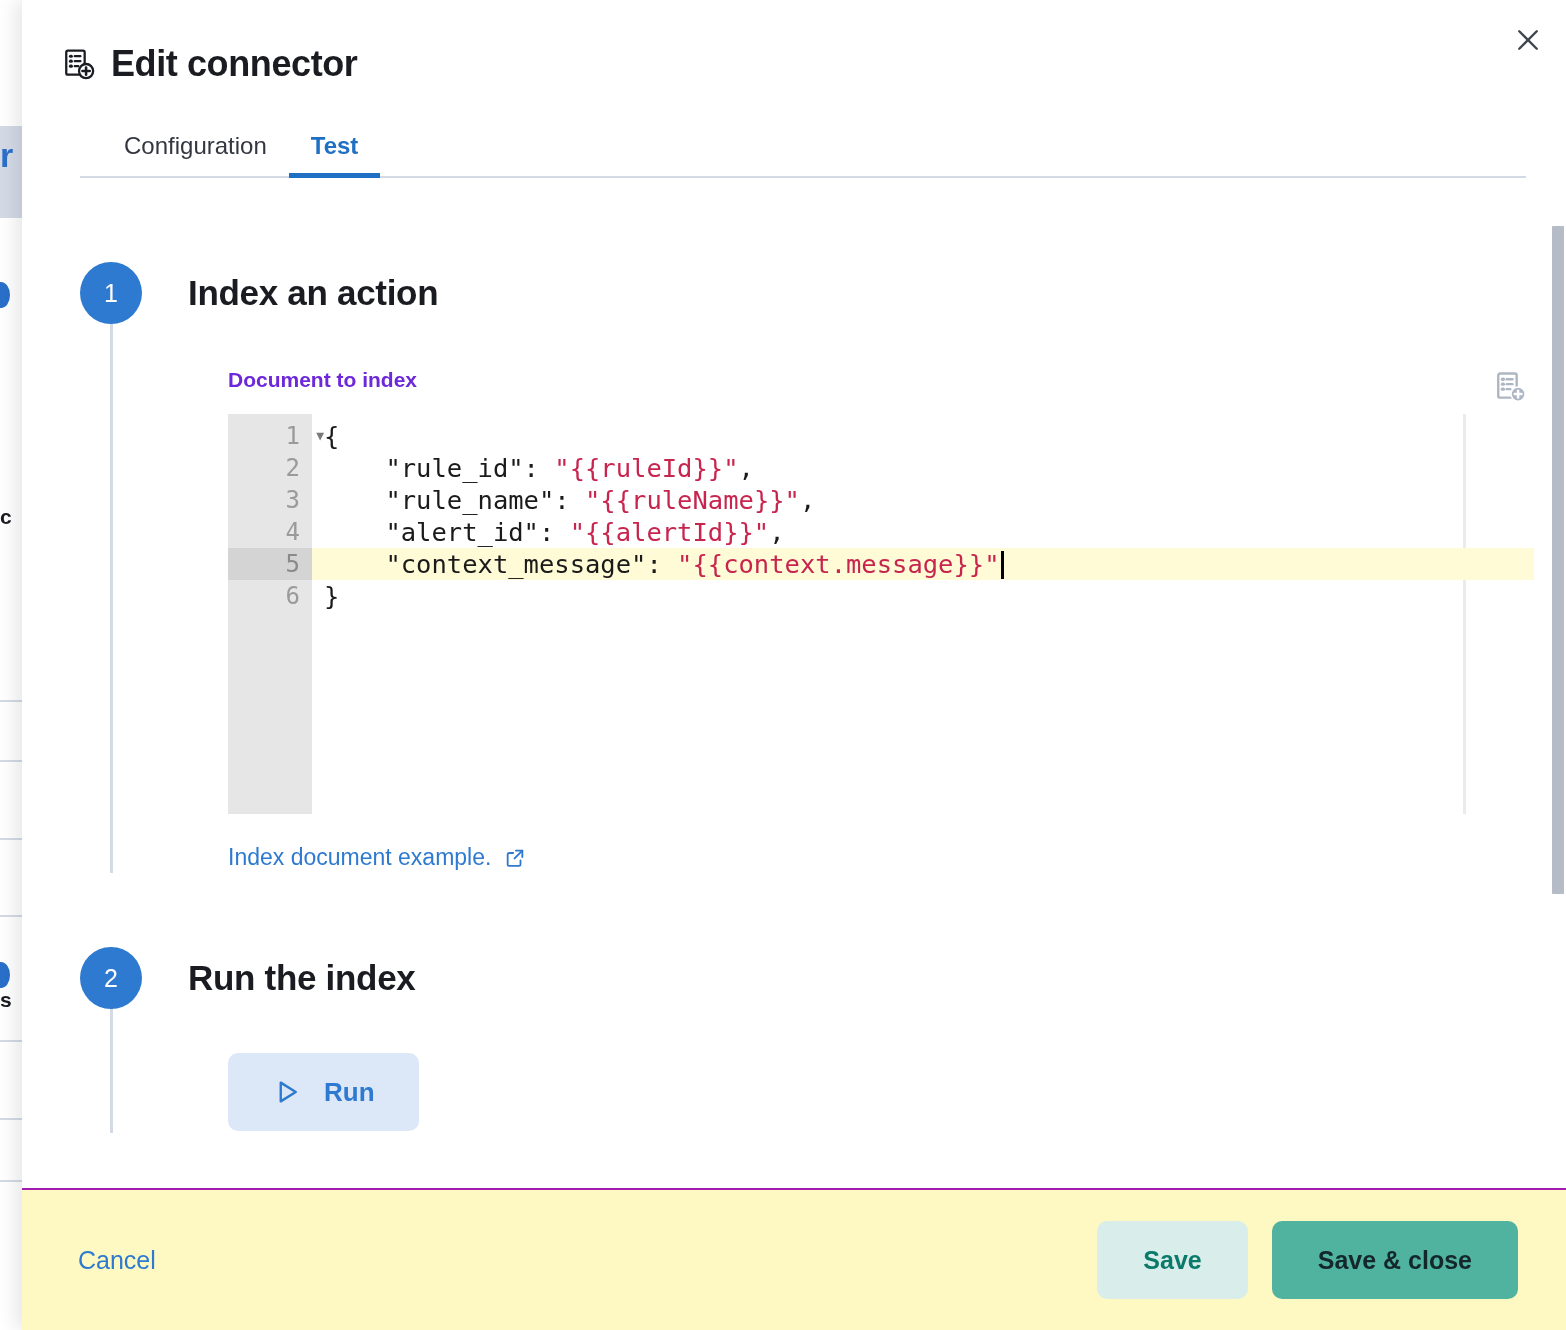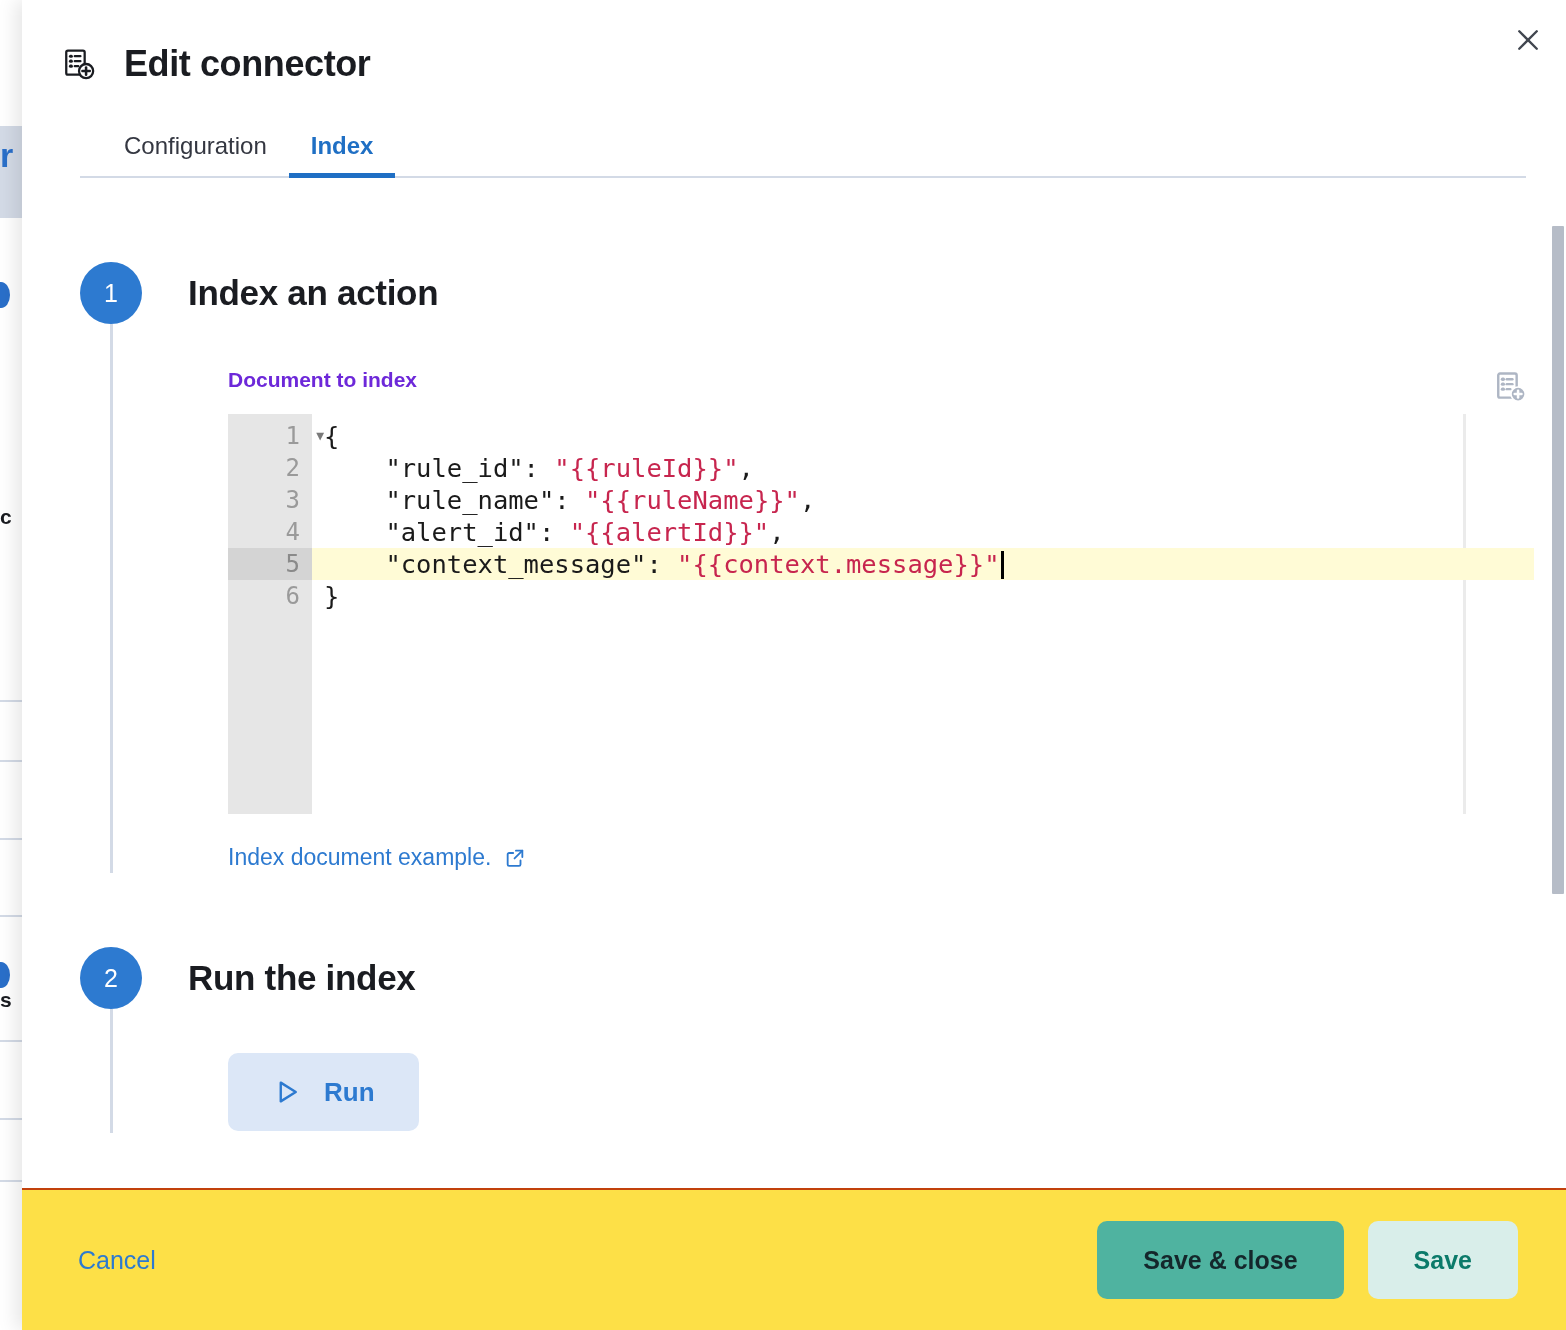--- a/index.html
+++ b/index.html
@@ -60,21 +60,21 @@
   }
   .close-btn {
     position: absolute; top: 18px; right: 16px;
     width: 44px; height: 44px;
     display: flex; align-items: center; justify-content: center;
     border: none; background: transparent; cursor: pointer;
     border-radius: 4px;
   }
   .close-btn svg { display: block; }
 
-  .title-row { display: flex; align-items: center; gap: 28px; }
+  .title-row { display: flex; align-items: center; gap: 15px; }
   .title-icon { width: 34px; height: 34px; flex: 0 0 34px; display: block; }
   .fly-title {
     font-size: 36px; font-weight: 700; color: #1a1c21;
     letter-spacing: -0.4px; margin: 0; line-height: 1.1;
   }
 
   
   .tabs {
     position: relative;
     display: flex; align-items: flex-end; gap: 0;
@@ -190,22 +190,22 @@
     display: inline-flex; align-items: center; gap: 22px;
     background: #dce7f7; border: none; border-radius: 10px;
     padding: 12px 44px; height: 78px; cursor: pointer;
     font-family: inherit;
   }
   .run-label { font-size: 26px; font-weight: 700; color: #2d7ad0; }
 
   
   .fly-footer {
     position: absolute; left: 0; right: 0; bottom: 0; height: 142px;
-    background: #fde047;
-    border-top: 2px solid #c2410c;
+    background: #fef9c3;
+    border-top: 2px solid #a21caf;
     display: flex; align-items: center;
     padding: 0 48px 0 56px;
   }
   .cancel-link {
     font-size: 25px; color: #2d7ad0; cursor: pointer;
     background: none; border: none; font-family: inherit; padding: 0;
   }
   .foot-right { margin-left: auto; display: flex; gap: 24px; }
   .btn {
     border: none; border-radius: 10px; cursor: pointer;
@@ -268,21 +268,21 @@
         <line x1="9" y1="13.5" x2="11.5" y2="13.5" stroke-width="1.6" stroke-linecap="round"></line>
         <circle cx="17" cy="17" r="5" fill="#ffffff"></circle>
         <line x1="17" y1="14.4" x2="17" y2="19.6" stroke-width="1.8" stroke-linecap="round"></line>
         <line x1="14.4" y1="17" x2="19.6" y2="17" stroke-width="1.8" stroke-linecap="round"></line>
       </svg>
       <h1 class="fly-title">Edit connector</h1>
     </div>
 
     <div class="tabs">
       <button class="tab">Configuration</button>
-      <button class="tab active">Index</button>
+      <button class="tab active">Test</button>
     </div>
   </div>
 
   <div class="fly-body">
     <div class="steps">
 
       <div class="step">
         <div class="step-badge">1</div>
         <div class="step-line"></div>
         <h2 class="step-title">Index an action</h2>
@@ -357,18 +357,18 @@
     </div>
   </div>
 
   <div class="scrollbar-track">
     <div class="scrollbar-thumb"></div>
   </div>
 
   <div class="fly-footer">
     <button class="cancel-link">Cancel</button>
     <div class="foot-right">
+      <button class="btn btn-save">Save</button>
       <button class="btn btn-saveclose">Save &amp; close</button>
-      <button class="btn btn-save">Save</button>
     </div>
   </div>
 
 </div>
 
 </body></html>

